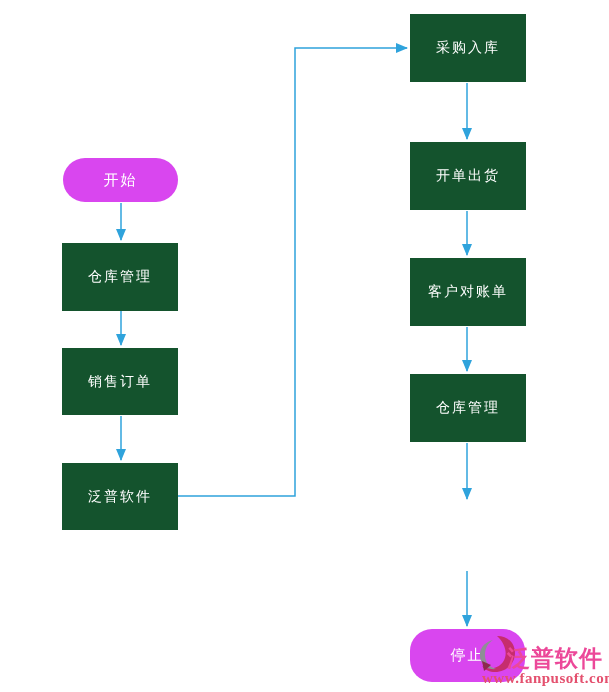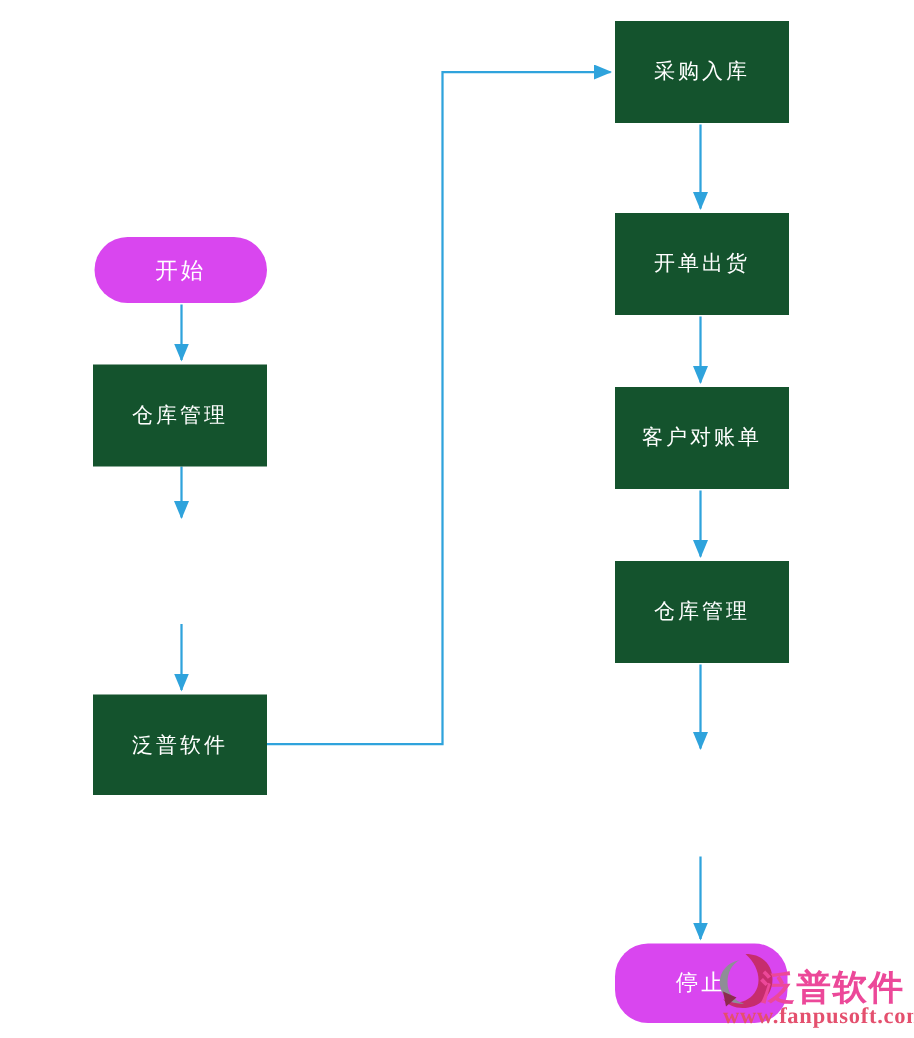--- a/index.html
+++ b/index.html
@@ -80,20 +80,23 @@
   </svg>
 
   <div class="node terminator" style="left:63px;top:158px;width:115px;height:44px">
     <span>开始</span>
   </div>
 
   <div class="node process" style="left:62px;top:243px;width:116px;height:68px">
     <span>仓库管理</span>
   </div>
 
+  <div class="node process" style="left:62px;top:348px;width:116px;height:67px">
+    <span>销售订单</span>
+  </div>
 
   <div class="node process" style="left:62px;top:463px;width:116px;height:67px">
     <span>泛普软件</span>
   </div>
 
   <div class="node process" style="left:410px;top:14px;width:116px;height:68px">
     <span>采购入库</span>
   </div>
 
   <div class="node process" style="left:410px;top:142px;width:116px;height:68px">

